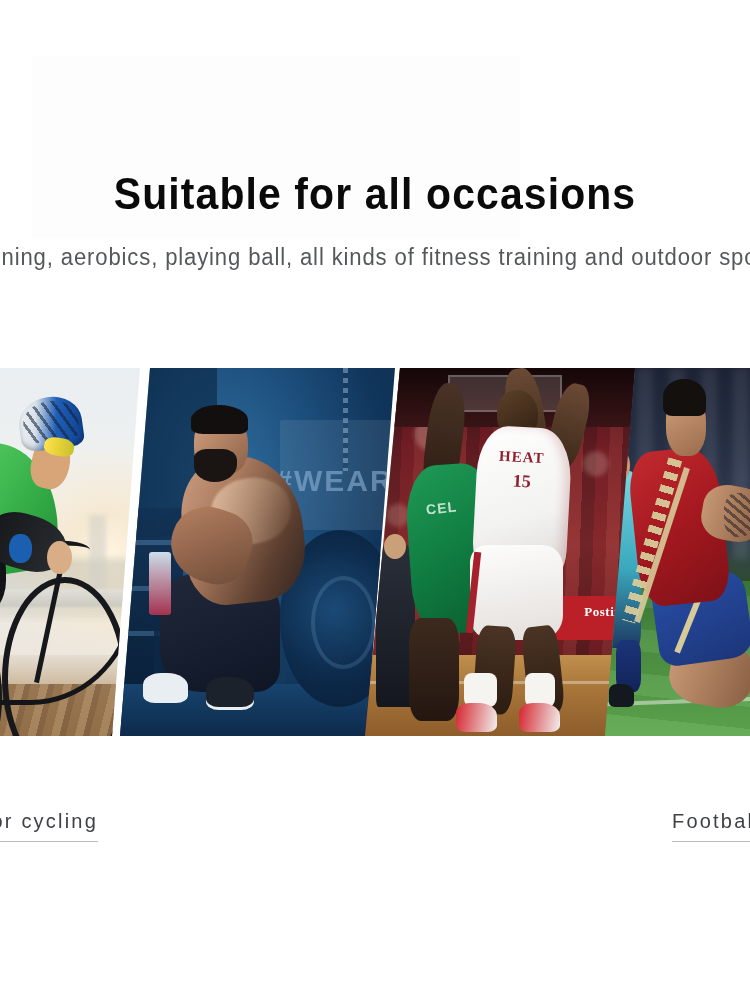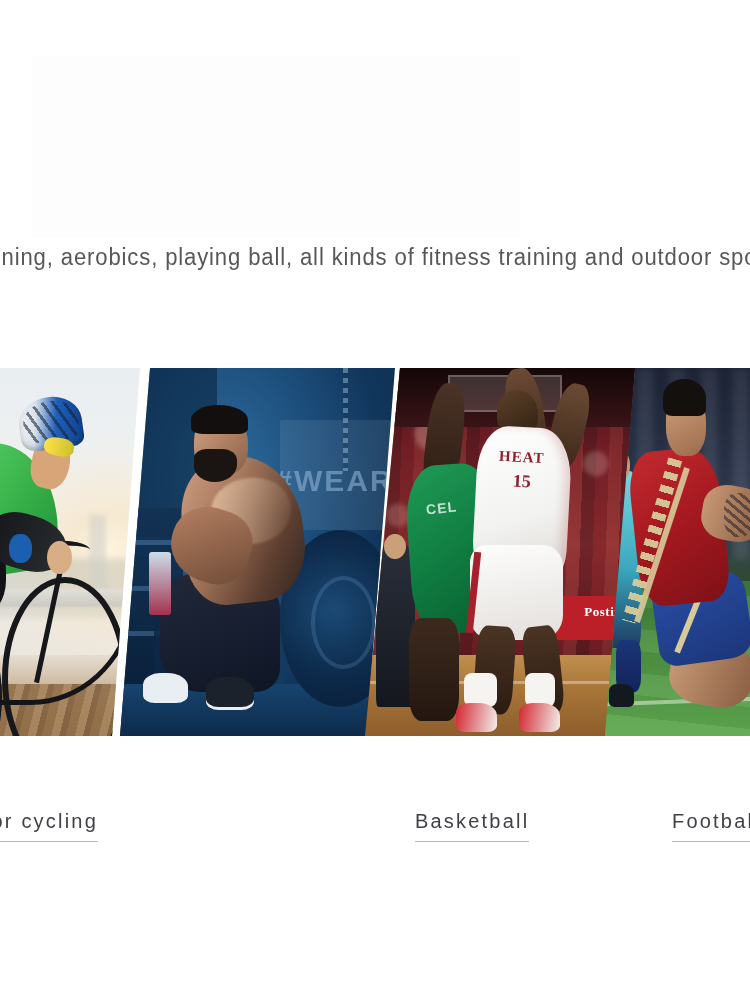--- a/index.html
+++ b/index.html
@@ -302,20 +302,23 @@
   .lb3{left:415px;}
   .lb4{left:672px;}
 </style>
 </head>
 <body>
 
 <div class="stage">
 
   <div class="ghost-band"></div>
 
+  <div class="headline-wrap">
+    <h1 class="headline">Suitable for all occasions</h1>
+  </div>
 
   <div class="subhead-wrap">
     <p class="subhead">Running, aerobics, playing ball, all kinds of fitness training and outdoor sports.</p>
   </div>
 
   <div class="strip">
 
     <div class="panel p1">
       <div class="scene">
         <div class="cy-sky"></div>
@@ -425,17 +428,16 @@
           <div class="fb-hair"></div>
         <div class="fb-sock"></div>
           <div class="fb-boot"></div>
       </div>
     </div>
 
   </div>
 
   <div class="labels">
     <span class="label lb1">Outdoor cycling</span>
-    <span class="label lb3">Basketball</span>
     <span class="label lb4">Football</span>
   </div>
 
 </div>
 
 </body></html>

